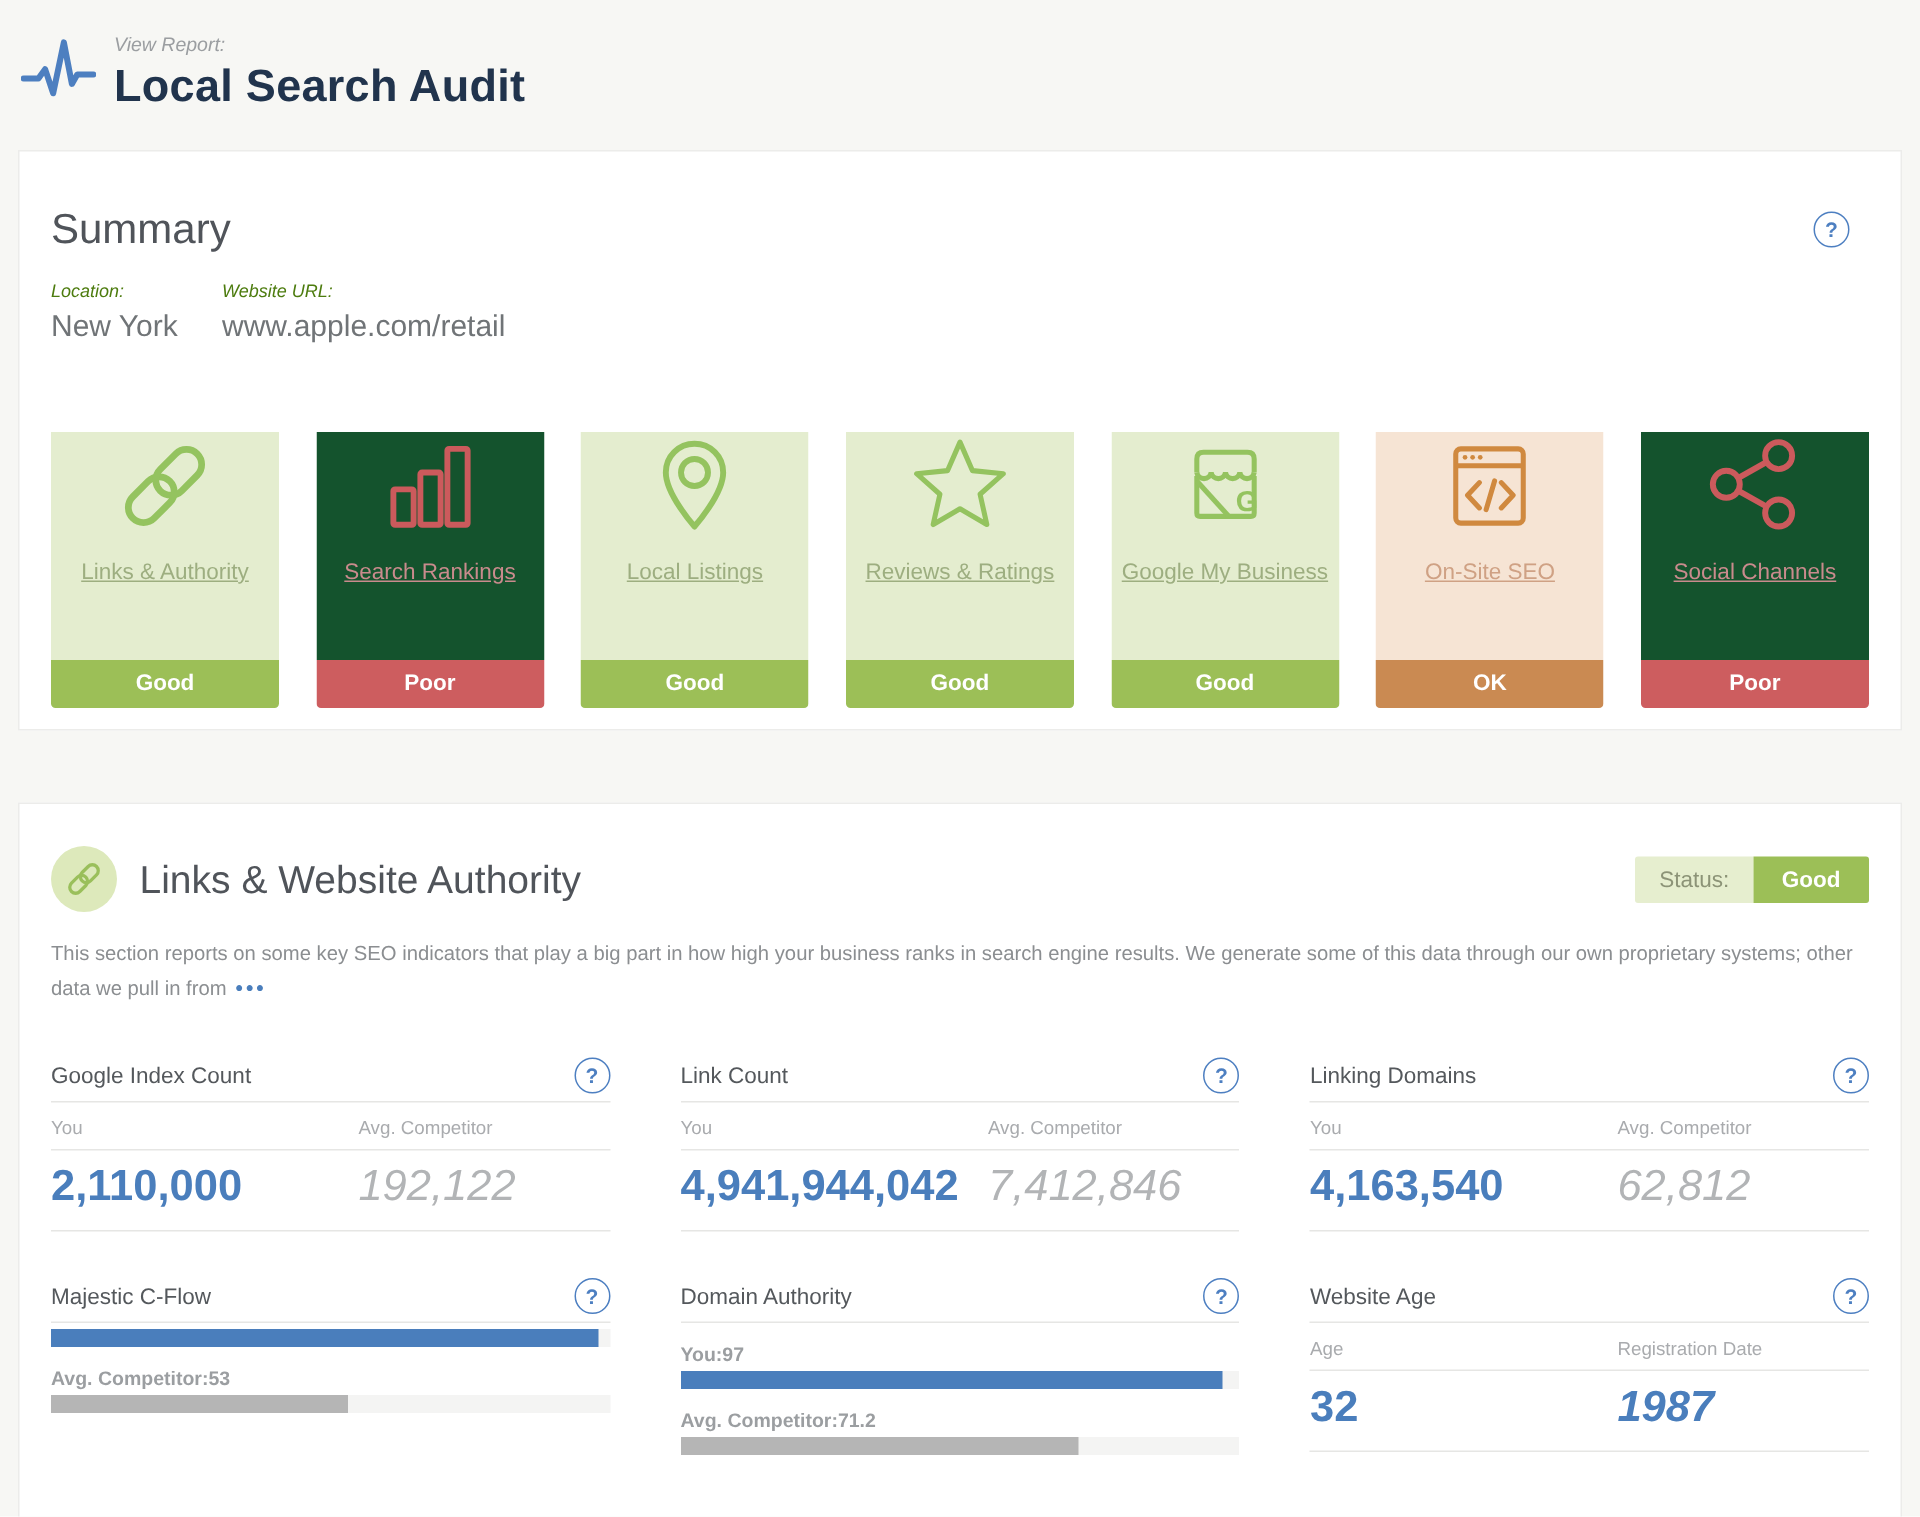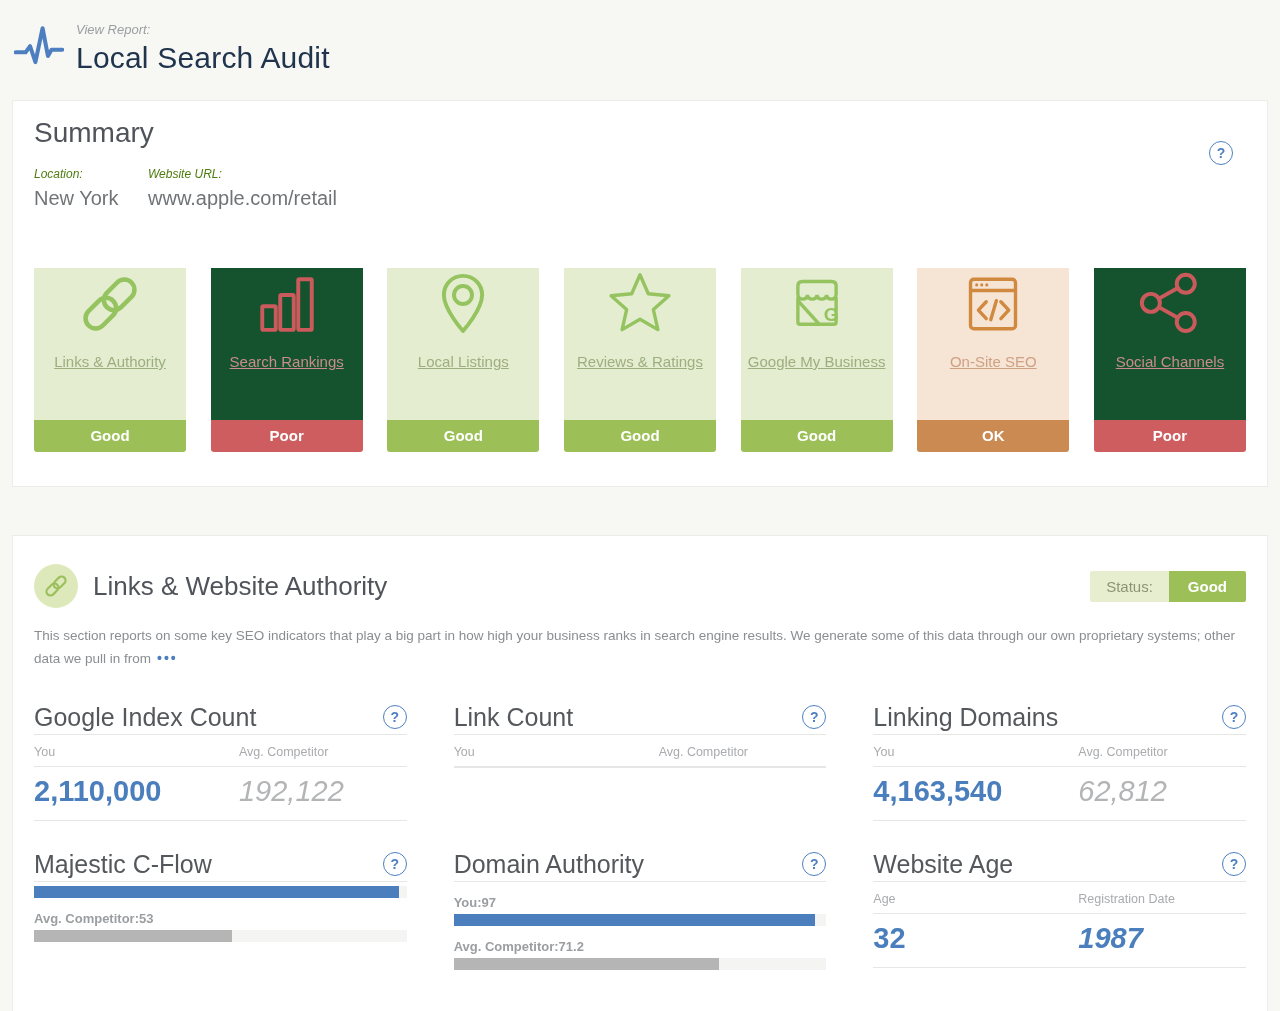--- a/index.html
+++ b/index.html
@@ -8,40 +8,40 @@
     background:#f7f7f4;
     font-family:"Liberation Sans", sans-serif;
     position:relative;
     color:#54585c;
   }
   
   .page-header { position:absolute; top:0; left:0; width:100%; height:100px; }
   .logo { position:absolute; left:14px; top:18px; width:50px; height:58px; }
   .header-text { position:absolute; left:76px; top:22px; }
   .view-report { font-style:italic; font-size:13px; color:#9b9ea1; }
-  .page-title { font-size:30px; font-weight:400; color:#21344d; margin-top:4px; letter-spacing:0.2px; }
+  .page-title { font-size:30px; font-weight:700; color:#21344d; margin-top:4px; letter-spacing:0.2px; }
 
   
   .section {
     position:absolute; left:12px; width:1256px; background:#ffffff;
     border:1px solid #ececea; padding:0 21px;
   }
   #summary-section { top:100px; height:387px; }
   #links-section   { top:535px; height:520px; }
 
   .help {
     width:24px; height:24px; border:1.6px solid #4d7fc1; border-radius:50%;
     color:#4d7fc1; font-size:14px; font-weight:700;
     display:flex; align-items:center; justify-content:center; flex:0 0 auto;
     cursor:pointer; background:#fff;
   }
   .summary-help { position:absolute; right:34px; top:40px; }
 
   
-  .summary-title { font-size:28px; font-weight:400; color:#50545a; margin-top:16px; }
+  .summary-title { font-size:28px; font-weight:400; color:#50545a; margin-top:36px; }
   .meta-row { display:flex; margin-top:18px; }
   .meta-col1 { width:114px; }
   .meta-label { font-style:italic; font-size:12px; color:#4d7c0f; }
   .meta-value { font-size:20px; color:#707477; margin-top:6px; }
 
   .cards-row { display:flex; justify-content:space-between; margin-top:36px; }
   .status-card { width:152px; border-radius:3px; overflow:hidden; text-align:center; cursor:pointer; }
   .card-body { height:152px; }
   .card-icon { width:72px; height:72px; margin:22px auto 0; display:block; }
   .card-label { font-size:15px; margin-top:13px;text-decoration:underline; }
@@ -67,21 +67,21 @@
   .status-pill-value { background:#9cbf57; color:#fff; font-weight:700; padding:7px 19px; border-radius:0 2px 2px 0; }
 
   .ls-desc { margin-top:16px; max-width:1208px; font-size:13.5px; line-height:23px; color:#8b8e91; }
   .ellipsis-link { color:#4a7ebc; font-weight:700; letter-spacing:2px; font-size:14px; cursor:pointer; margin-left:6px; }
 
   .metrics-grid {
     display:grid; grid-template-columns:1fr 1fr 1fr;
     column-gap:47px; row-gap:26px; margin-top:30px;
   }
   .metric-title-row { display:flex; justify-content:space-between; align-items:center; min-height:34px; }
-  .metric-title { font-size:25px; color:#54585c; font-weight:400; }
+  .metric-title { font-size:15px; color:#54585c; font-weight:400; }
   .rule { border-bottom:1px solid #e6e6e4; }
   .mlabels { display:flex; font-size:12.5px; color:#a9abae; padding:10px 0 7px; }
   .mlabels .l1 { flex:0 0 55%; }
   .mvalues { display:flex; align-items:baseline; font-size:29px; padding:8px 0 12px; white-space:nowrap; }
   .mvalues .v1 { min-width:55%; color:#4a7ebc; font-weight:600; }
   .mvalues .v2 { color:#b2b4b6; font-weight:400;font-style:italic; }
   .mvalues .v2.blue { color:#4a7ebc; font-weight:600; }
 
   .bar-label { font-size:13px; color:#9b9ea1; font-weight:600; margin-top:13px; }
   .bar-track { height:12px; background:#f4f4f3; margin-top:4px; width:100%; }
@@ -266,20 +266,24 @@
       <div class="metric-title-row">
         <div class="metric-title">Link Count</div>
         <div class="help">?</div>
       </div>
       <div class="rule"></div>
       <div class="mlabels">
         <span class="l1">You</span>
         <span class="l2">Avg. Competitor</span>
       </div>
       <div class="rule"></div>
+      <div class="mvalues">
+        <span class="v1">4,941,944,042</span>
+        <span class="v2">7,412,846</span>
+      </div>
       <div class="rule"></div>
     </div>
 
     <div class="metric-panel">
       <div class="metric-title-row">
         <div class="metric-title">Linking Domains</div>
         <div class="help">?</div>
       </div>
       <div class="rule"></div>
       <div class="mlabels">

